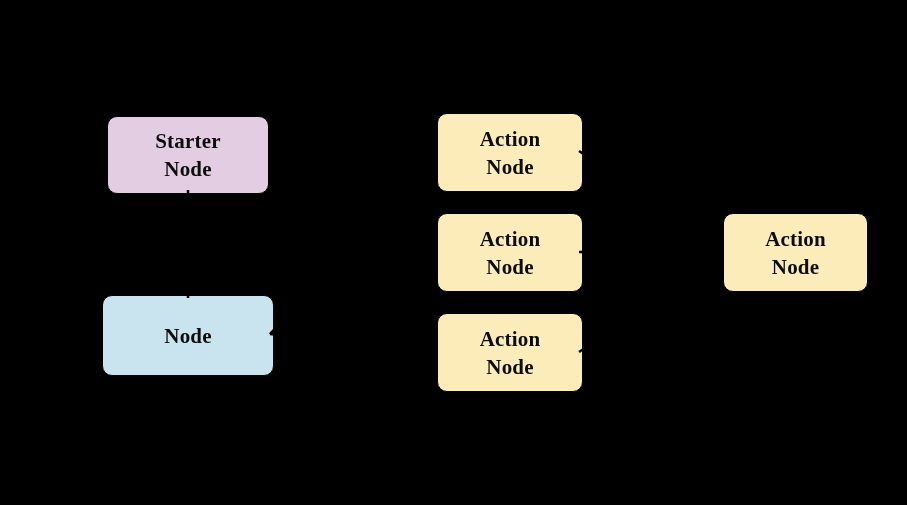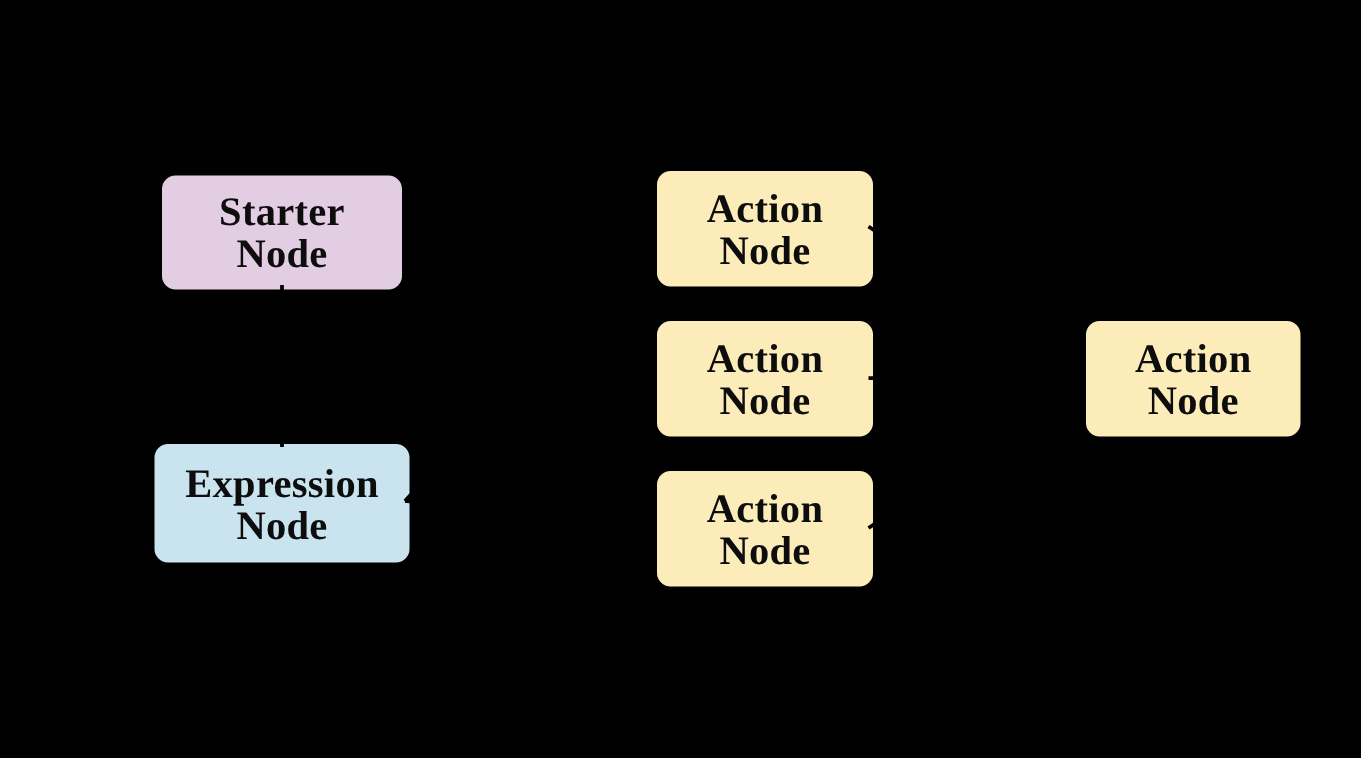--- a/index.html
+++ b/index.html
@@ -18,21 +18,21 @@
     position: absolute;
     box-sizing: border-box;
     border-radius: 10px;
     border: 1px solid #000000;
     display: flex;
     flex-direction: column;
     align-items: center;
     justify-content: center;
     text-align: center;
     font-weight: bold;
-    font-size: 27px;
+    font-size: 21px;
     line-height: 28px;
     letter-spacing: 0.2px;
   }
   .edge-layer {
     position: absolute;
     left: 0;
     top: 0;
     width: 907px;
     height: 505px;
     pointer-events: none;
@@ -41,21 +41,20 @@
 </head>
 <body>
 
 <div class="stage" style="background: rgb(0, 0, 0);">
   <div id="node-layer">
       <div class="node" style="left: 107px; top: 116px; width: 162px; height: 78px; background: rgb(227, 205, 227); border-color: rgb(0, 0, 0); color: rgb(13, 13, 13);">
         <span>Starter</span>
         <span>Node</span>
       </div>
       <div class="node" style="left: 102px; top: 295px; width: 172px; height: 81px; background: rgb(201, 228, 238); border-color: rgb(0, 0, 0); color: rgb(13, 13, 13);">
-        <span>Expression</span>
         <span>Node</span>
       </div>
       <div class="node" style="left: 437px; top: 113px; width: 146px; height: 79px; background: rgb(252, 236, 186); border-color: rgb(0, 0, 0); color: rgb(13, 13, 13);">
         <span>Action</span>
         <span>Node</span>
       </div>
       <div class="node" style="left: 437px; top: 213px; width: 146px; height: 79px; background: rgb(252, 236, 186); border-color: rgb(0, 0, 0); color: rgb(13, 13, 13);">
         <span>Action</span>
         <span>Node</span>
       </div>

